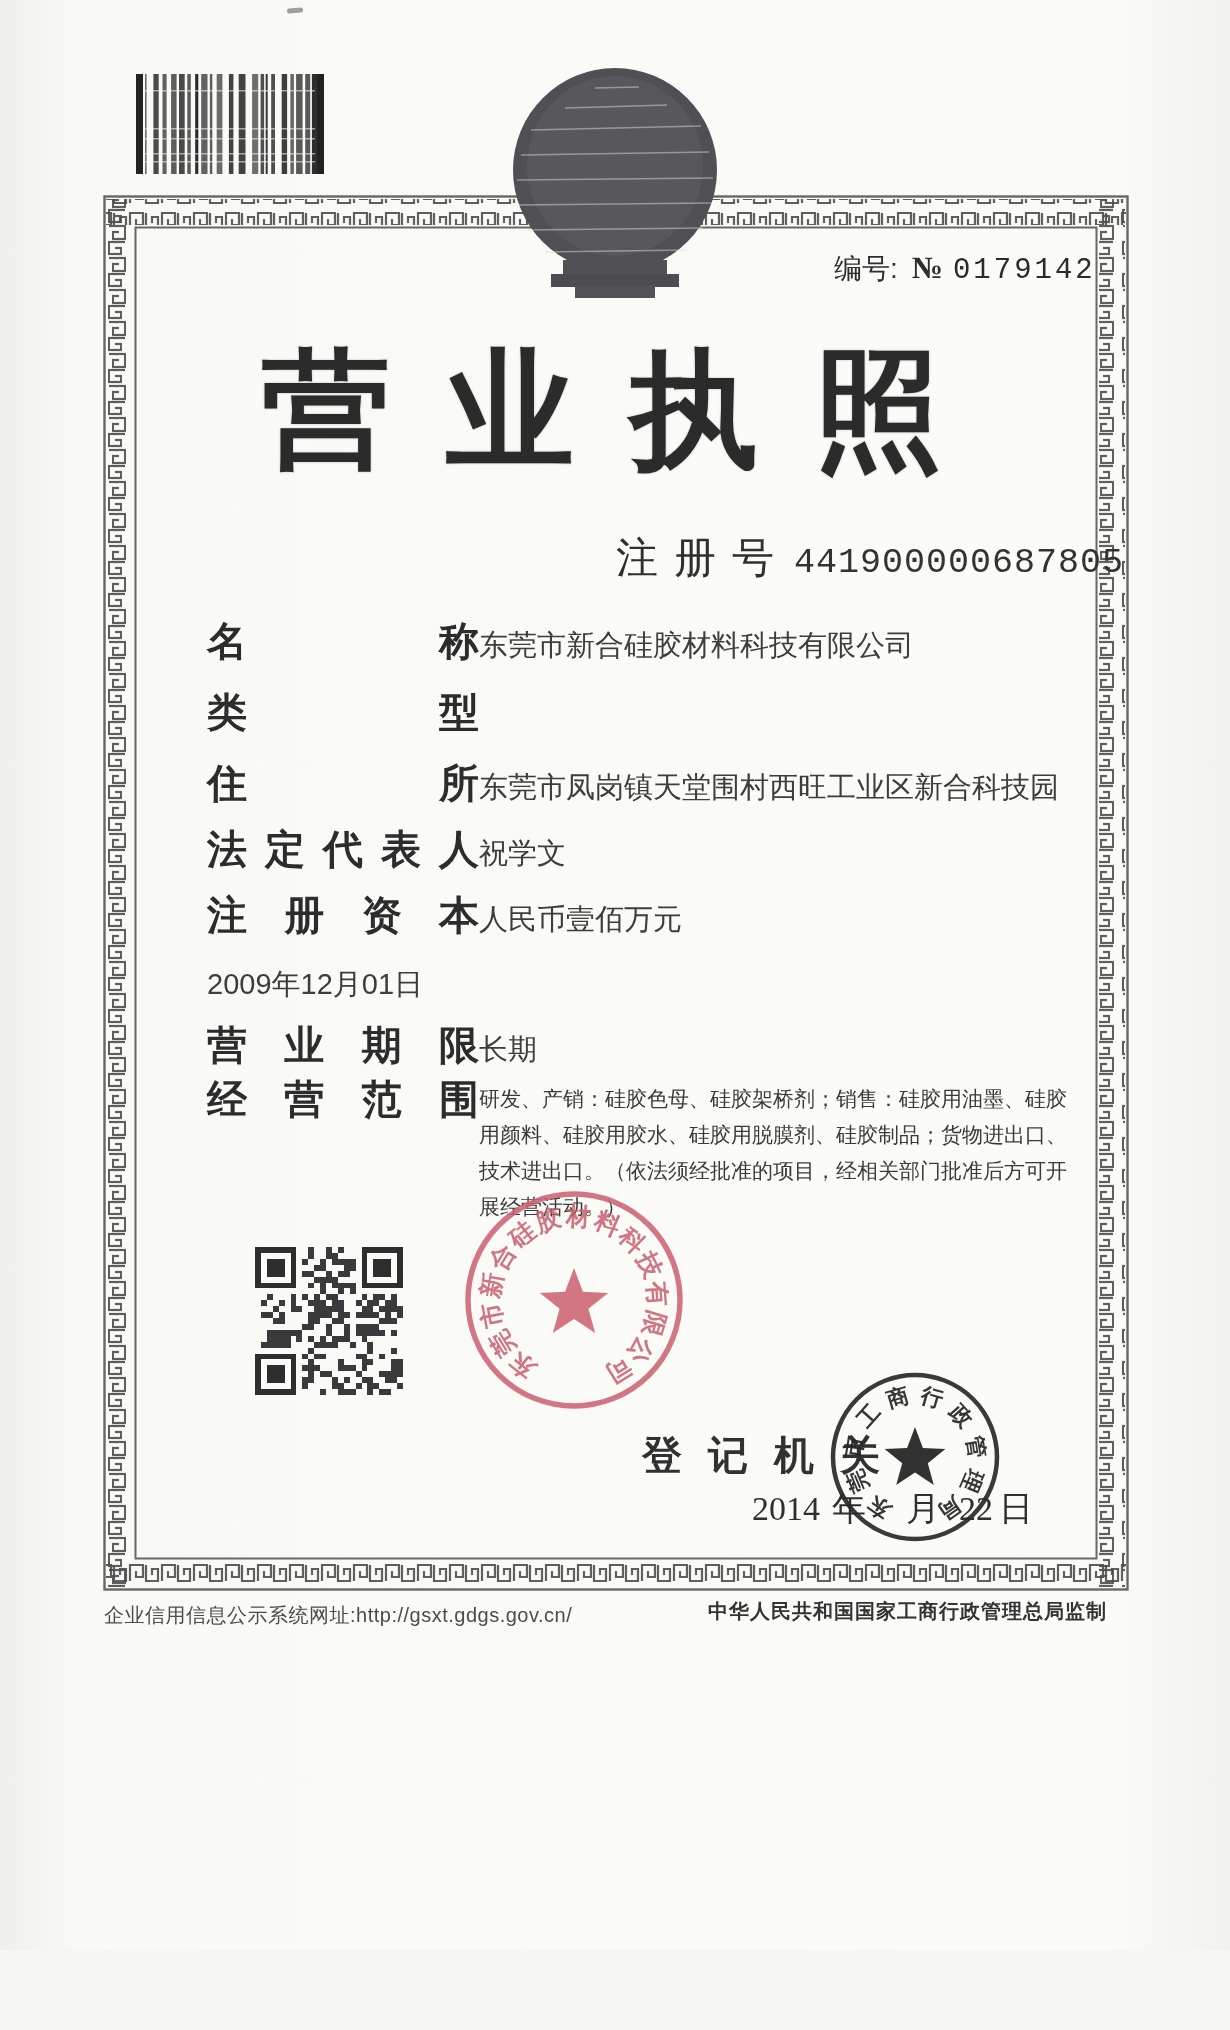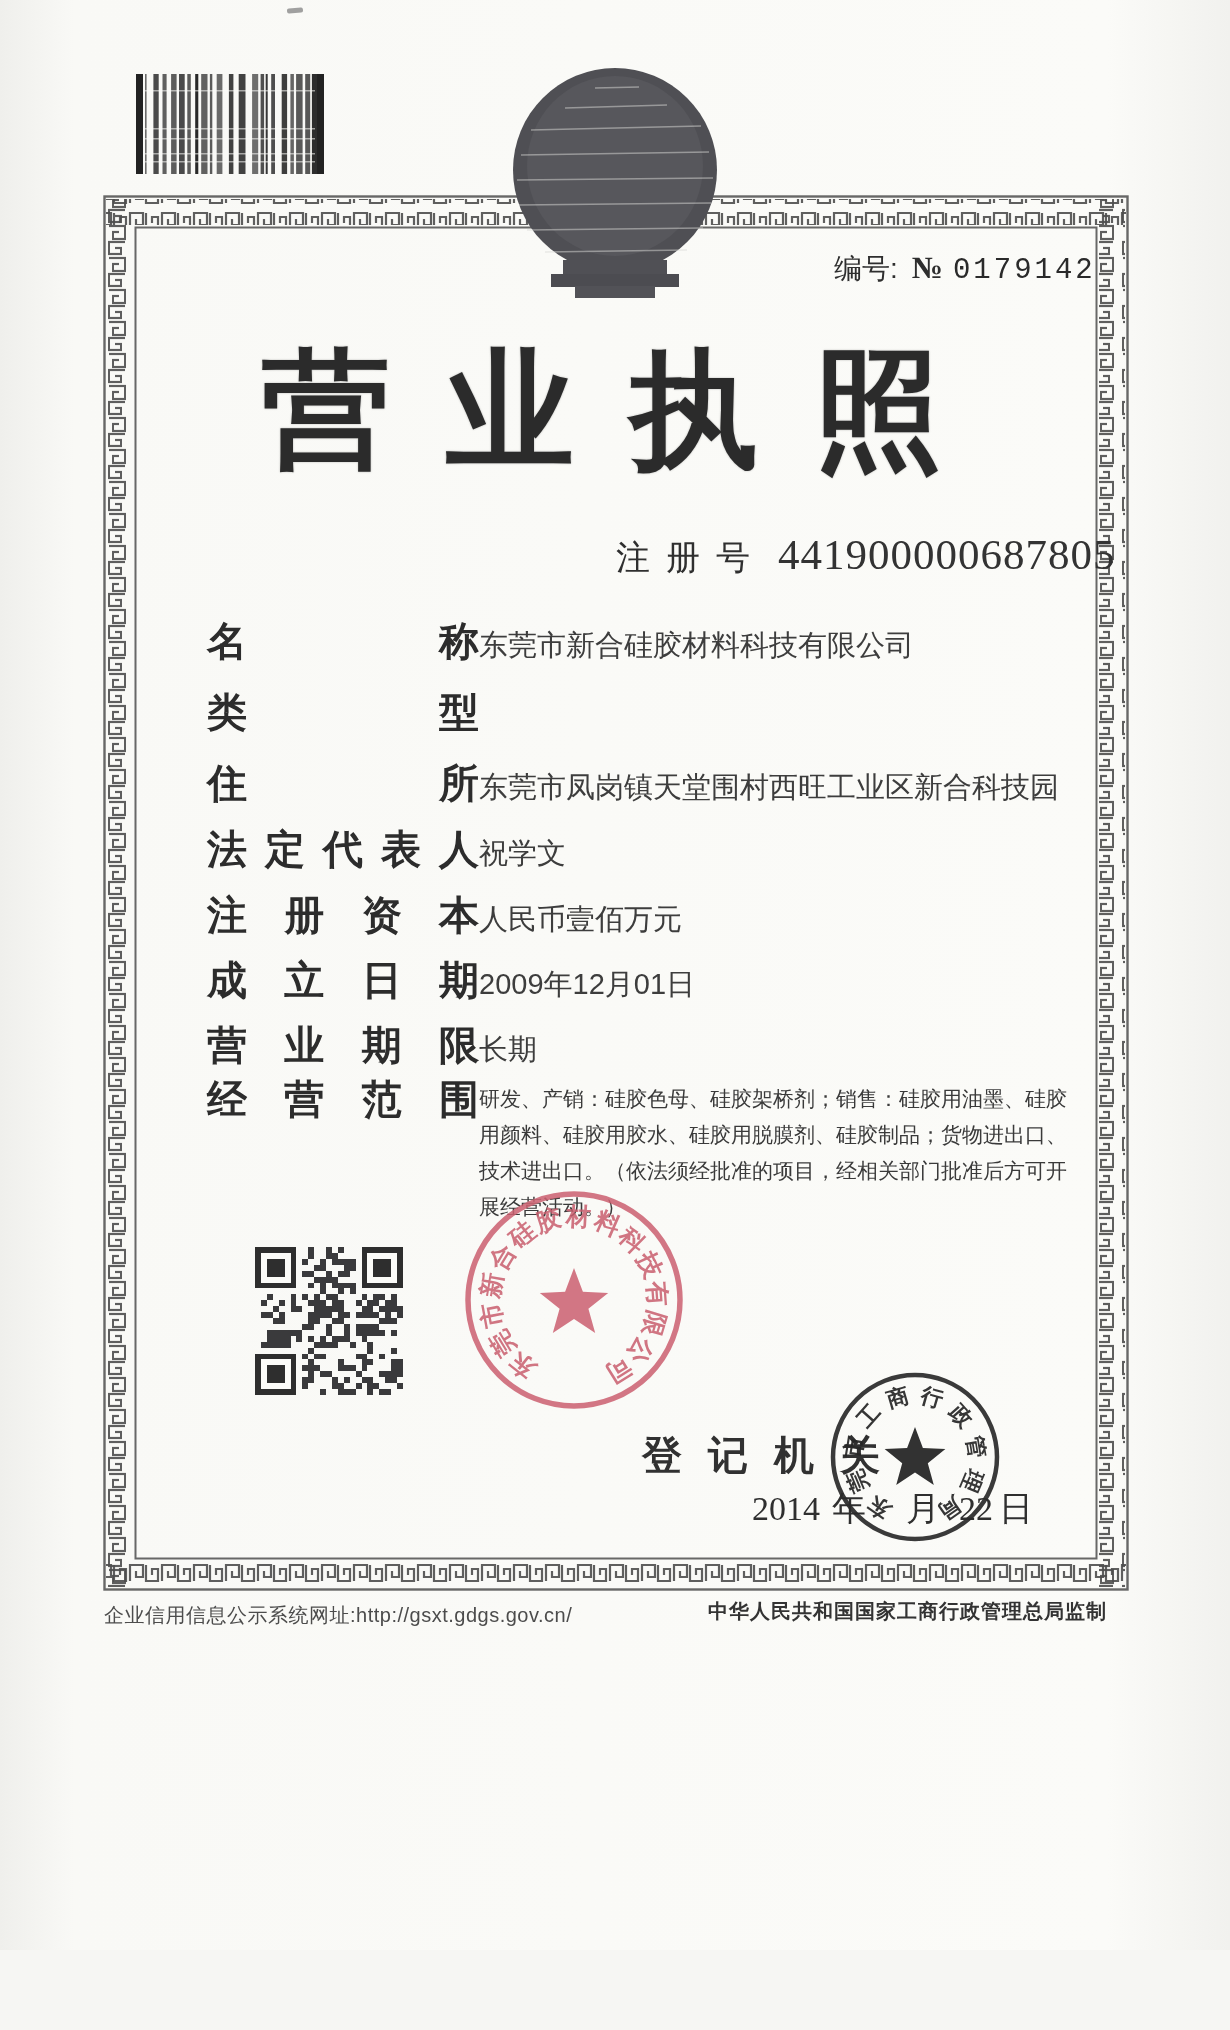--- a/index.html
+++ b/index.html
@@ -17,22 +17,22 @@
 
   .serial{left:834px;top:250px;font-size:28px;color:#2e2e2e;white-space:nowrap;}
   .serial .nomark{font-family:"Liberation Serif",serif;font-weight:bold;font-size:31px;margin:0 10px 0 14px;}
   .serial .num{font-family:"Liberation Mono",monospace;font-size:29px;letter-spacing:3px;color:#2a2a2a;}
 
   .title{left:262px;top:336px;font-size:128px;font-weight:bold;letter-spacing:56px;
          color:#2b2b2b;white-space:nowrap;line-height:1.15;
          text-shadow:0 0 2px rgba(40,40,40,.35);}
 
   .reg-row{left:616px;top:530px;white-space:nowrap;color:#2f2f2f;}
-  .reg-row .reg-label{font-size:34px;letter-spacing:16px;font-weight:500;}
-  .reg-row .reg-num{font-family:Liberation Serif, serif;font-size:43px;letter-spacing:1px;margin-left:12px;color:#333;}
+  .reg-row .reg-label{font-size:42px;letter-spacing:16px;font-weight:500;}
+  .reg-row .reg-num{font-family:Liberation Mono, monospace;font-size:35px;letter-spacing:1px;margin-left:4px;color:#333;}
 
   .fields{left:207px;top:618px;width:890px;}
   .frow{position:absolute;left:0;display:flex;align-items:flex-start;}
   .flabel{width:272px;font-size:40px;font-weight:600;color:#2c2c2c;
           text-align:justify;text-align-last:justify;line-height:1.15;flex:none;}
   .fvalue{font-size:29px;color:#3d3d3d;padding-top:9px;line-height:1.25;white-space:nowrap;}
   .fvalue.small{font-size:21px;line-height:36px;width:600px;white-space:normal;padding-top:5px;color:#3a3a3a;}
 
   .registrar{left:606px;top:1428px;font-size:40px;font-weight:600;letter-spacing:26px;color:#313131;white-space:nowrap;margin-left:36px;}
   .dateline{left:752px;top:1486px;font-size:34px;color:#2f2f2f;white-space:nowrap;}
@@ -150,21 +150,20 @@
     </div>
     <div class="frow" style="top:208px">
       <div class="flabel">法定代表人</div>
       <div class="fvalue">祝学文</div>
     </div>
     <div class="frow" style="top:274px">
       <div class="flabel">注册资本</div>
       <div class="fvalue">人民币壹佰万元</div>
     </div>
     <div class="frow" style="top:339px">
-      <div class="flabel">成立日期</div>
       <div class="fvalue">2009年12月01日</div>
     </div>
     <div class="frow" style="top:404px">
       <div class="flabel">营业期限</div>
       <div class="fvalue">长期</div>
     </div>
     <div class="frow" style="top:458px">
       <div class="flabel">经营范围</div>
       <div class="fvalue small">研发、产销：硅胶色母、硅胶架桥剂；销售：硅胶用油墨、硅胶用颜料、硅胶用胶水、硅胶用脱膜剂、硅胶制品；货物进出口、技术进出口。（依法须经批准的项目，经相关部门批准后方可开展经营活动。）</div>
     </div>

